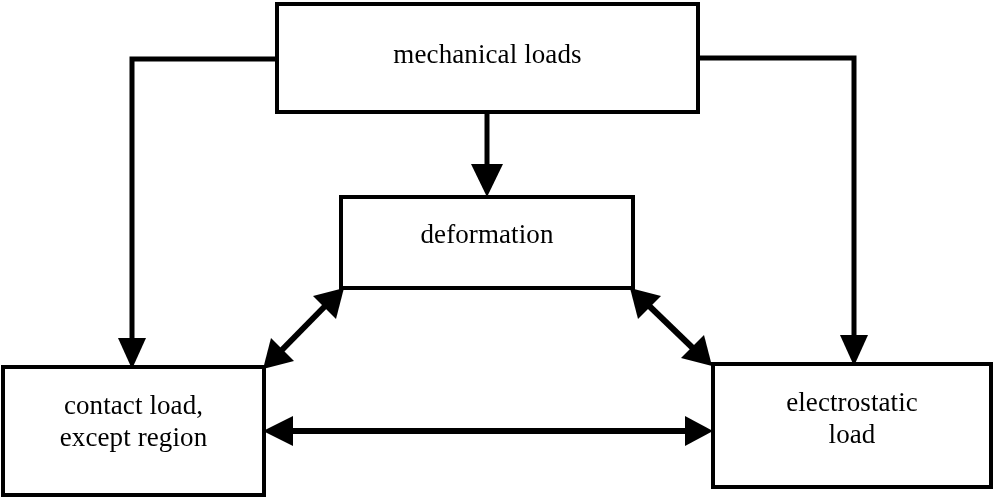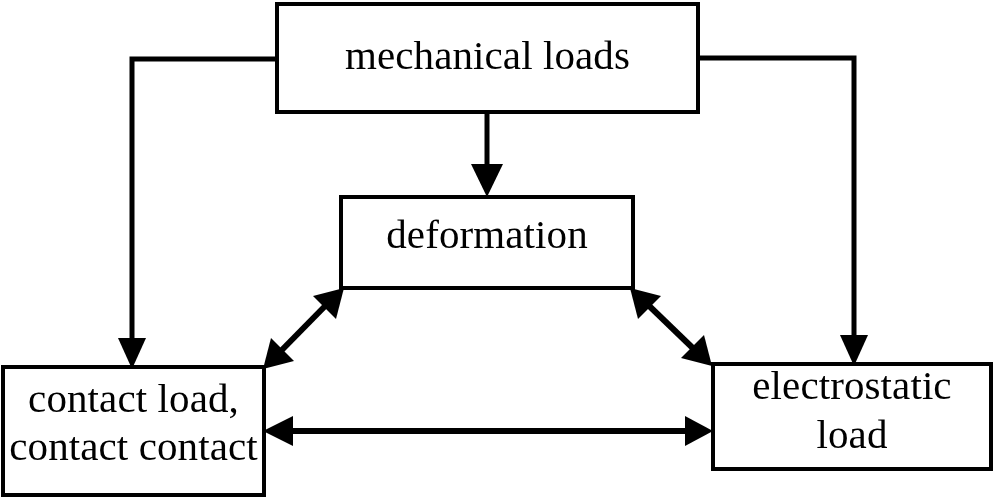--- a/index.html
+++ b/index.html
@@ -28,21 +28,21 @@
     box-sizing: border-box;
     border: 4px solid #000000;
     background: #ffffff;
     display: flex;
     flex-direction: column;
     align-items: center;
     justify-content: center;
     text-align: center;
     color: #000000;
     line-height: 1.18;
-    font-size: 41px;
+    font-size: 27px;
     letter-spacing: 0.1px;
   }
   .node-line {
     display: block;
     white-space: nowrap;
   }
   
   #node-mechanical-loads {
     left: 275px;
     top: 2px;
@@ -62,21 +62,21 @@
     top: 365px;
     width: 265px;
     height: 132px;
     z-index: 3;
     text-align: center;
   }
   #node-electrostatic {
     left: 711px;
     top: 362px;
     width: 282px;
-    height: 109px;
+    height: 127px;
     z-index: 3;
   }
   #node-deformation .node-line {
     position: relative;
     top: -8px;
   }
   #node-contact .node-line {
     position: relative;
     top: -9px;
   }
@@ -133,21 +133,21 @@
   <div class="node-box" id="node-mechanical-loads">
     <span class="node-line">mechanical loads</span>
   </div>
 
   <div class="node-box" id="node-deformation">
     <span class="node-line">deformation</span>
   </div>
 
   <div class="node-box" id="node-contact">
     <span class="node-line">contact load,</span>
-    <span class="node-line">contact contact</span>
+    <span class="node-line">except region</span>
   </div>
 
   <div class="node-box" id="node-electrostatic">
     <span class="node-line">electrostatic</span>
     <span class="node-line">load</span>
   </div>
 
 </div>
 
 </body></html>

